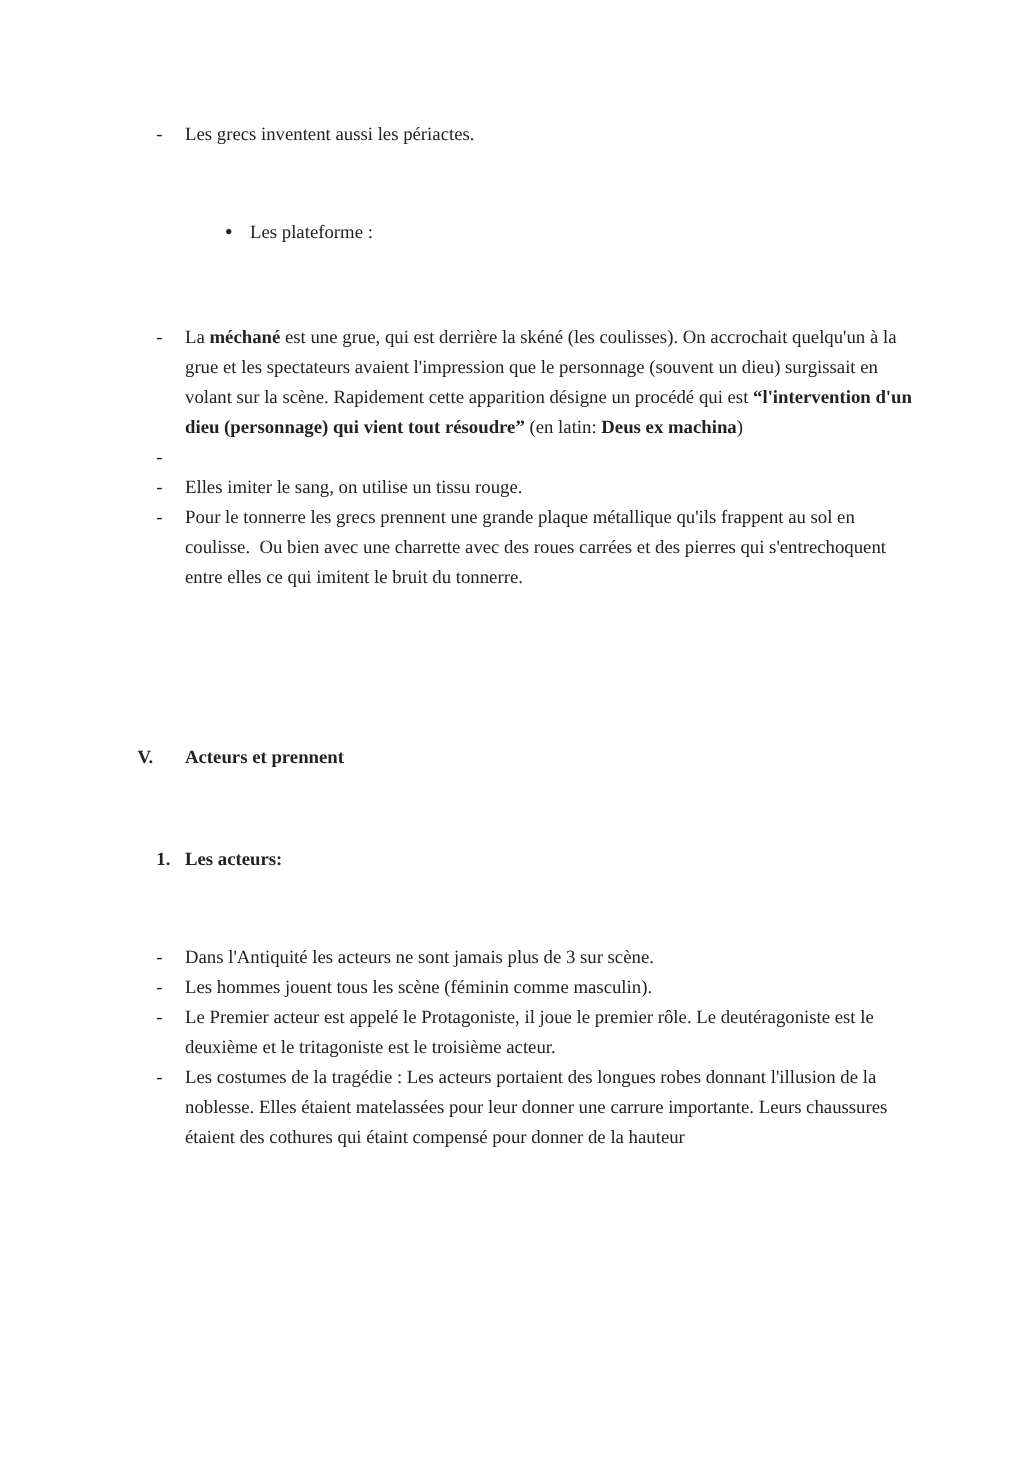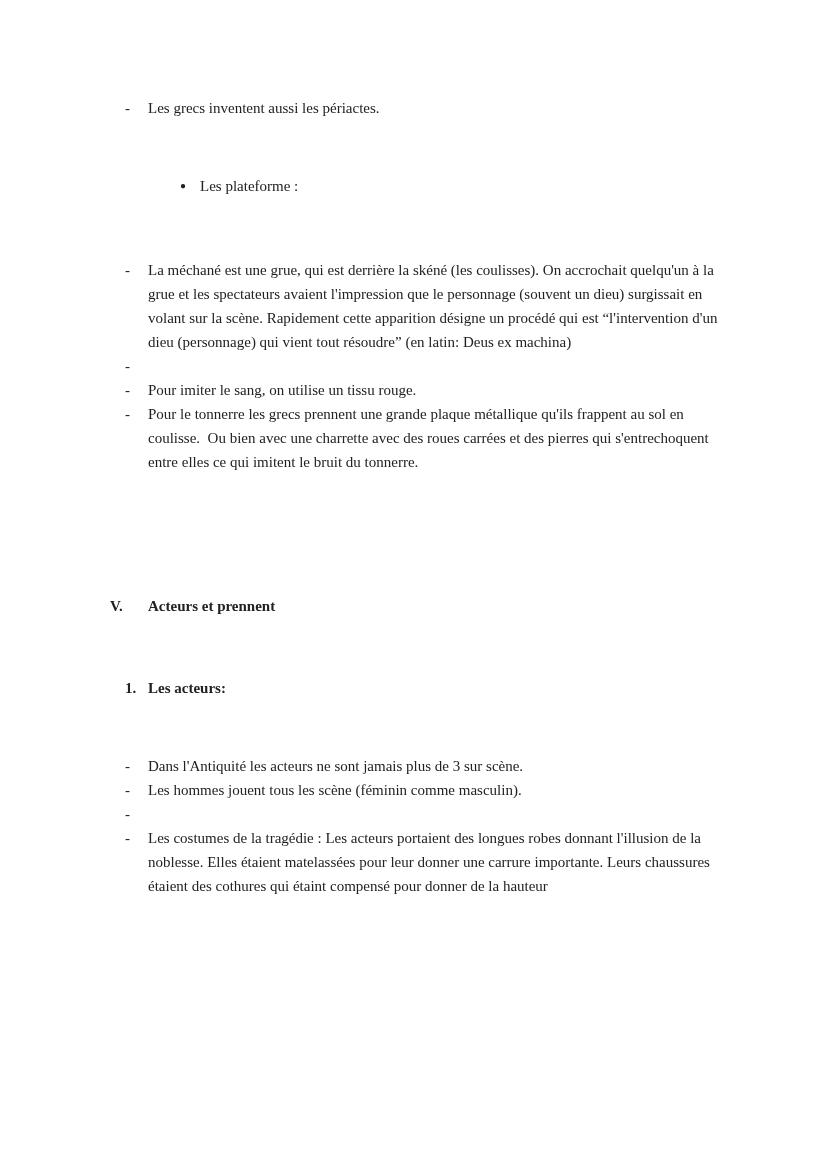--- a/index.html
+++ b/index.html
@@ -39,21 +39,21 @@
   .bullet-item .marker {
     flex: 0 0 20px;
     font-size: 10px;
     line-height: 24px;
   }
   .text {
     width: 590px;
     white-space: pre-wrap;
   }
   .b {
-    font-weight: normal;
+    font-weight: bold;
   }
   .heading-row {
     display: flex;
     font-weight: bold;
   }
   .section-row {
     padding-left: 110px;
   }
   .section-row .num {
     flex: 0 0 38px;
@@ -87,21 +87,21 @@
   <div class="block" style="top:258px">
     <div class="item dash-item">
       <span class="marker">-</span>
       <div class="text"><span>La </span><span class="b">méchané</span><span> est une grue, qui est derrière la skéné (les coulisses). On accrochait quelqu'un à la grue et les spectateurs avaient l'impression que le personnage (souvent un dieu) surgissait en volant sur la scène. Rapidement cette apparition désigne un procédé qui est </span><span class="b">“l'intervention d'un dieu (personnage) qui vient tout résoudre”</span><span> (en latin: </span><span class="b">Deus ex machina</span><span>)</span></div>
     </div>
     <div class="item dash-item">
       <span class="marker">-</span>
     </div>
     <div class="item dash-item">
       <span class="marker">-</span>
-      <div class="text"><span>Pour imiter le sang, on utilise un tissu rouge.</span></div>
+      <div class="text"><span>Elles imiter le sang, on utilise un tissu rouge.</span></div>
     </div>
     <div class="item dash-item">
       <span class="marker">-</span>
       <div class="text"><span>Pour le tonnerre les grecs prennent une grande plaque métallique qu'ils frappent au sol en coulisse.  Ou bien avec une charrette avec des roues carrées et des pierres qui s'entrechoquent entre elles ce qui imitent le bruit du tonnerre.</span></div>
     </div>
   </div>
 
   <div class="block" style="top:594px">
     <div class="heading-row section-row">
       <span class="num">V.</span>
@@ -120,20 +120,21 @@
     <div class="item dash-item">
       <span class="marker">-</span>
       <div class="text"><span>Dans l'Antiquité les acteurs ne sont jamais plus de 3 sur scène.</span></div>
     </div>
     <div class="item dash-item">
       <span class="marker">-</span>
       <div class="text"><span>Les hommes jouent tous les scène (féminin comme masculin).</span></div>
     </div>
     <div class="item dash-item">
       <span class="marker">-</span>
+      <div class="text"><span>Le Premier acteur est appelé le Protagoniste, il joue le premier rôle. Le deutéragoniste est le deuxième et le tritagoniste est le troisième acteur.</span></div>
     </div>
     <div class="item dash-item">
       <span class="marker">-</span>
       <div class="text"><span>Les costumes de la tragédie : Les acteurs portaient des longues robes donnant l'illusion de la noblesse. Elles étaient matelassées pour leur donner une carrure importante. Leurs chaussures étaient des cothures qui étaint compensé pour donner de la hauteur</span></div>
     </div>
   </div>
 
 </div>
 
 </body></html>

